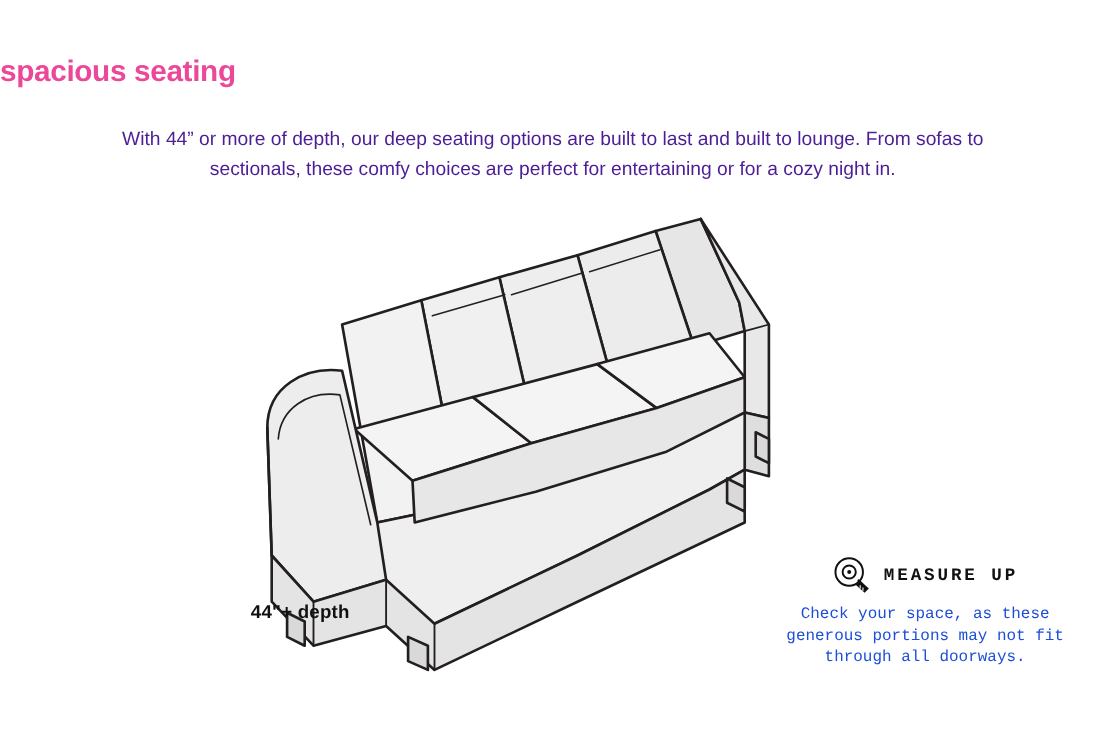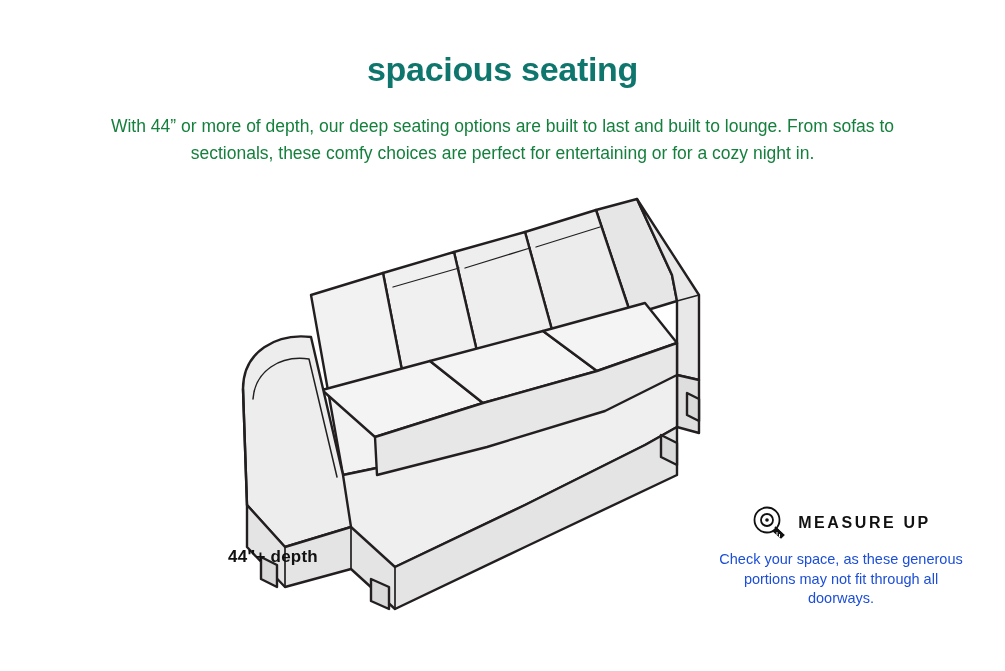--- a/index.html
+++ b/index.html
@@ -20,36 +20,36 @@
     inset: 0;
     background: #ffffff;
   }
 
   
   .headline {
     position: absolute;
     top: 50px;
     left: 0;
     width: 100%;
-    text-align: center;
-    font-size: 34px;
+    text-align: left;
+    font-size: 27px;
     font-weight: bold;
     letter-spacing: -0.3px;
-    color: #0f766e;
+    color: #ec4899;
   }
   .subcopy {
     position: absolute;
     top: 113px;
     left: 50%;
     transform: translateX(-50%);
     width: 830px;
     text-align: center;
     font-size: 17.5px;
     line-height: 27px;
-    color: #15803d;
+    color: #4c1d95;
   }
 
   
   .illustration {
     position: absolute;
     top: 175px;
     left: 225px;
     width: 560px;
     height: 450px;
   }
@@ -66,20 +66,21 @@
     letter-spacing: 0.2px;
   }
 
   
   .measure-block {
     position: absolute;
     right: 34px;
     top: 505px;
     width: 260px;
     text-align: center;
+    font-family: Liberation Mono, monospace;
   }
   .measure-head {
     display: flex;
     align-items: center;
     justify-content: center;
     gap: 11px;
     margin-bottom: 9px;
   }
   .measure-title {
     font-size: 16px;

